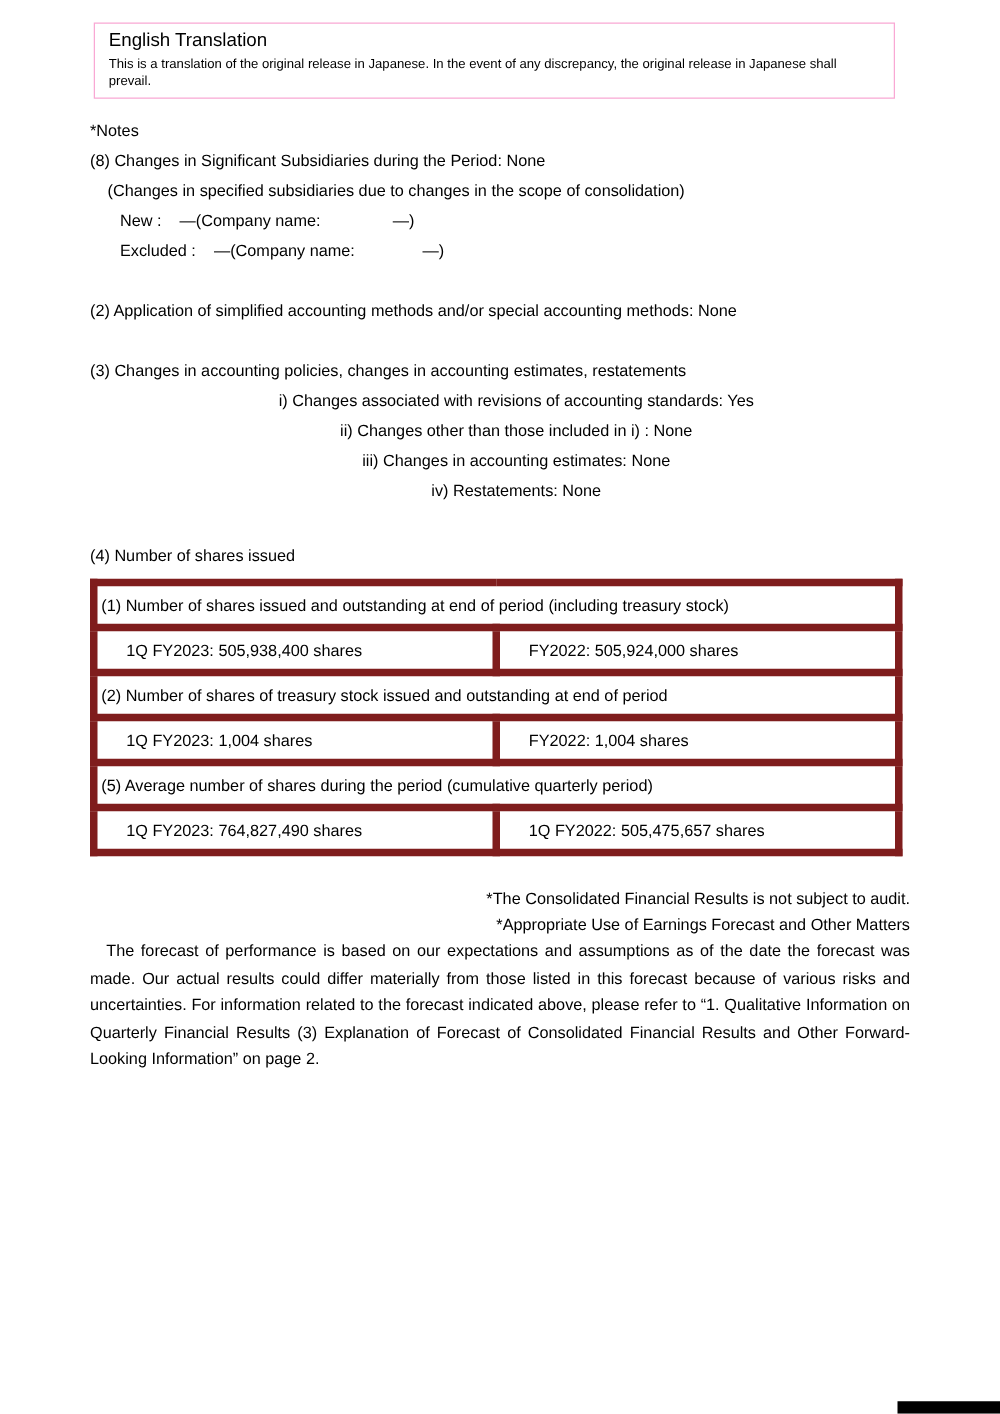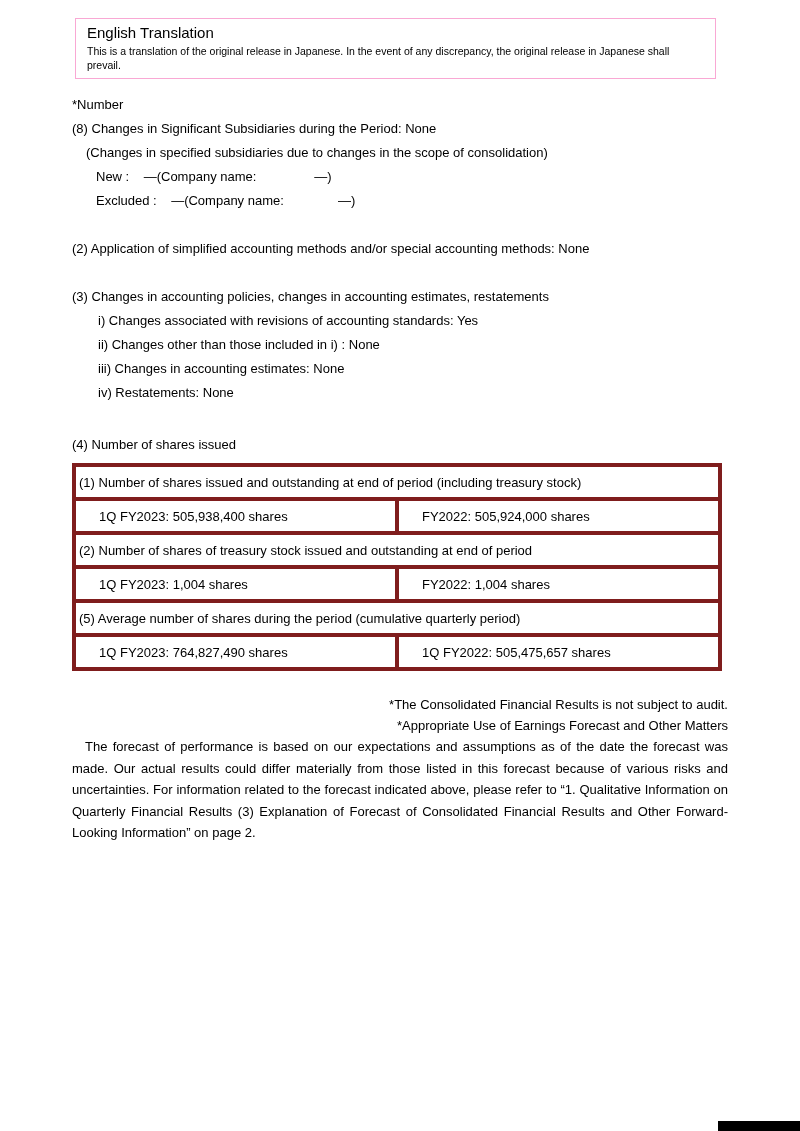--- a/index.html
+++ b/index.html
@@ -24,34 +24,34 @@
     padding: 4px 10px 6px 11px;
   }
   .trans-title { font-size: 15px; line-height: 19px; }
   .trans-body  { font-size: 10.5px; line-height: 14px; margin-top: 2px; }
 
   
   .notes-heading { margin-top: 14px; line-height: 24px; }
   .note-line { line-height: 24px; }
   .indent1 { padding-left: 14px; }
   .indent2 { padding-left: 24px; }
-  .indent3 { padding-left: 26px; }
+  .indent3 { padding-left: 26px; text-align: center; }
   .gap-top { margin-top: 24px; }
   .gap-top-lg { margin-top: 28px; }
   .pre { white-space: pre-wrap; }
 
   
   .shares-table {
     border-collapse: collapse;
     table-layout: fixed;
     width: 650px;
     margin-top: 6px;
   }
   .shares-table td {
-    border: 4px solid #7f1d1d;
+    border: 6px solid #7f1d1d;
     height: 30px;
     vertical-align: middle;
     font-size: 13px;
     padding: 0 4px 0 3px;
   }
   .shares-table td.cell { padding-left: 23px; }
 
   
   .footer-note { line-height: 21px; text-align: right; }
   .first-footer { margin-top: 23px; }
@@ -75,21 +75,21 @@
 </head>
 <body>
 
 <div class="page">
 
   <div class="trans-box">
     <div class="trans-title">English Translation</div>
     <div class="trans-body">This is a translation of the original release in Japanese. In the event of any discrepancy, the original release in Japanese shall prevail.</div>
   </div>
 
-  <div class="notes-heading">*Number</div>
+  <div class="notes-heading">*Notes</div>
 
   <div class="note-line">(8) Changes in Significant Subsidiaries during the Period: None</div>
   <div class="note-line indent1">(Changes in specified subsidiaries due to changes in the scope of consolidation)</div>
   <div class="note-line indent2 pre">New :    —(Company name:                —)</div>
   <div class="note-line indent2 pre">Excluded :    —(Company name:               —)</div>
 
   <div class="note-line gap-top">(2) Application of simplified accounting methods and/or special accounting methods: None</div>
 
   <div class="note-line gap-top">(3) Changes in accounting policies, changes in accounting estimates, restatements</div>
   <div class="note-line indent3">i) Changes associated with revisions of accounting standards: Yes</div>

